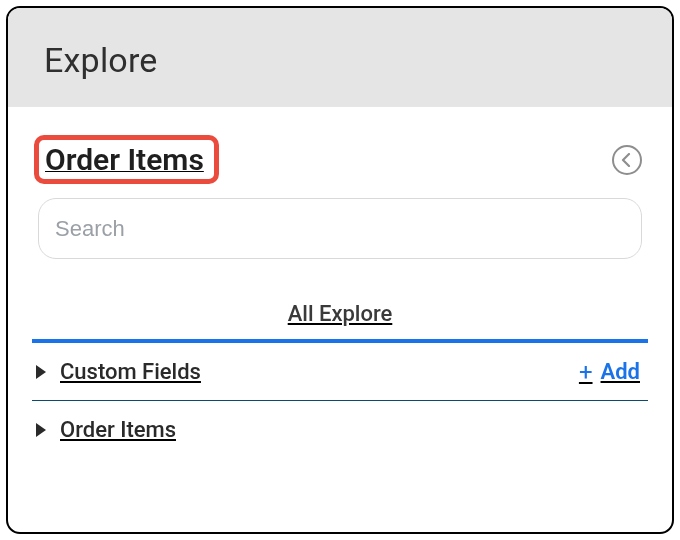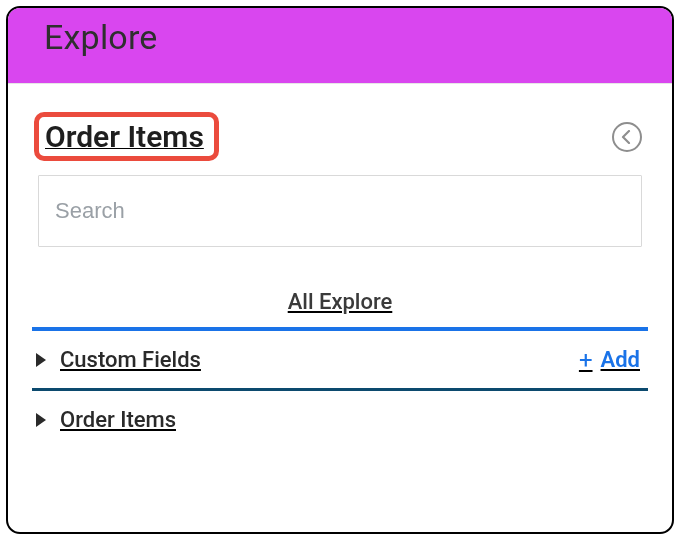--- a/index.html
+++ b/index.html
@@ -13,22 +13,22 @@
     width: 668px;
     height: 528px;
     border: 2px solid #000;
     border-radius: 14px;
     overflow: hidden;
     background: #fff;
     display: flex;
     flex-direction: column;
   }
   .header {
-    background: #d946ef;
-    padding: 9px 36px 26px 36px;
+    background: #e5e5e5;
+    padding: 32px 36px 26px 36px;
     border-bottom: 1px solid #e6e6e6;
   }
   .header-title {
     font-size: 34px;
     font-weight: 400;
     color: #2f2f2f;
     letter-spacing: 0.2px;
   }
   .content {
     padding: 0 24px;
@@ -67,23 +67,23 @@
     cursor: pointer;
     background: #fff;
   }
   .collapse-btn svg { display: block; }
   .search-wrap {
     padding: 0 6px;
     margin-bottom: 28px;
   }
   .search-input {
     width: 100%;
-    height: 72px;
+    height: 61px;
     border: 1px solid #d9d9d9;
-    border-radius: 1px;
+    border-radius: 18px;
     font-size: 22px;
     color: #333;
     padding: 0 16px;
     outline: none;
   }
   .search-input::placeholder { color: #9aa0a6; }
   .tabs {
     display: flex;
     border-bottom: 1px solid #d9d9d9;
   }
@@ -102,21 +102,21 @@
     position: absolute;
     left: 0; right: 0; bottom: -1px;
     height: 4px;
     background: #1a73e8;
   }
   .section-row {
     display: flex;
     align-items: center;
     justify-content: space-between;
     padding: 16px 8px 16px 0;
-    border-bottom: 3px solid #0c4a6e;
+    border-bottom: 1px solid #0c4a6e;
   }
   .section-row:last-child { border-bottom: none; }
   .section-left {
     display: flex;
     align-items: center;
     gap: 14px;
   }
   .tri {
     width: 0; height: 0;
     border-top: 7px solid transparent;

